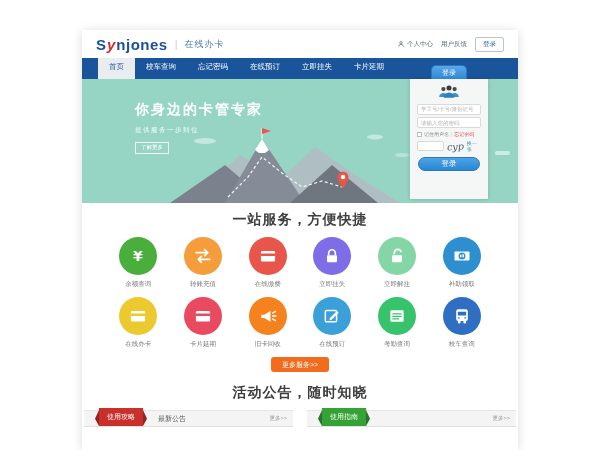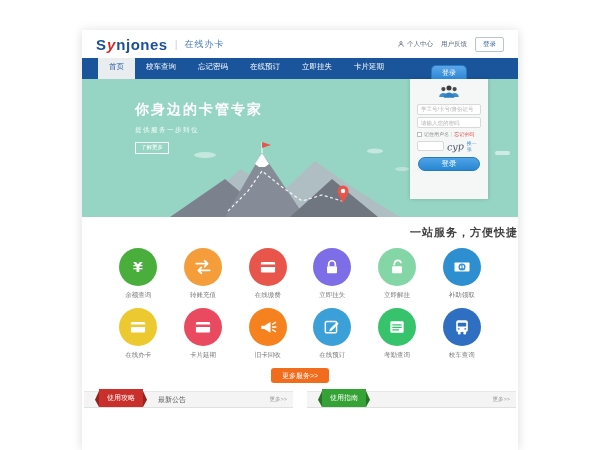--- a/index.html
+++ b/index.html
@@ -18,21 +18,21 @@
   .header-link { display:flex; align-items:center; gap:2px; cursor:pointer; }
   .person-icon svg { width:8px; height:8px; display:block; }
   .header-btn { border:1px solid #b9c5cd; border-radius:2px; padding:2px 7px; color:#1a559c; background:#fdfdfd; font-size:6.5px; cursor:pointer; }
 
   
   .navbar { height:21px; background:#1a559c; display:flex; align-items:stretch; padding-left:16px; position:relative; z-index:2; }
   .nav-item { color:#fff; font-size:7.5px; line-height:17px; padding:0 11px; cursor:pointer; white-space:nowrap; }
   .nav-item.active { background:#e9edf0; color:#1a559c; }
 
   
-  .hero { height:138px; background:#96d5c4; position:relative; overflow:visible; }
+  .hero { height:124px; background:#96d5c4; position:relative; overflow:visible; }
   .hero-text { position:absolute; left:53px; top:22px; color:#fff; z-index:2; }
   .hero-title { font-size:14px; font-weight:bold; letter-spacing:2px; }
   .hero-sub { font-size:6.5px; margin-top:7px; letter-spacing:1.5px; opacity:.95; }
   .hero-cta { display:inline-block; margin-top:6px; border:1px solid rgba(255,255,255,.9); font-size:5.5px; padding:1.5px 5px; color:#fff; cursor:pointer; }
   .mountains { position:absolute; left:88px; bottom:0; width:250px; height:78px; }
   .cloud-right { position:absolute; right:8px; top:72px; width:15px; height:4px; background:#fff; opacity:.55; border-radius:2px; }
 
   
   .login-panel { position:absolute; top:0; right:30px; width:78px; height:120px;
     background:rgba(248,248,248,.97); box-shadow:0 0 4px rgba(0,0,0,.18); z-index:5;
@@ -50,21 +50,21 @@
   .forgot { color:#e05252; cursor:pointer; }
   .rem-div { color:#ccc; }
   .captcha-row { width:100%; display:flex; align-items:center; gap:3px; margin-top:3px; }
   .captcha-input { width:27px; height:10px; border:1px solid #d9d9d9; border-radius:2px; background:#fff; font-size:5.5px; padding:0 2px; font-family:inherit; }
   .captcha-img { font-family:"DejaVu Serif",serif; font-style:italic; font-size:9.5px; color:#4a5568; transform:rotate(-4deg); cursor:pointer; }
   .captcha-refresh { font-size:5px; color:#3a8ecd; cursor:pointer; }
   .login-submit { width:62px; height:14px; border-radius:8px; background:linear-gradient(#4fa3e6,#2787d2);
     border:1px solid #2679c0; color:#fff; font-size:7.5px; margin-top:5px; cursor:pointer; font-family:inherit; }
 
   
-  .section-title { text-align:right; font-size:11px; color:#3f3f3f; font-weight:bold; padding-top:8px; letter-spacing:1px; }
+  .section-title { text-align:center; font-size:14px; color:#3f3f3f; font-weight:bold; padding-top:8px; letter-spacing:1px; }
   .services-grid { display:grid; grid-template-columns:repeat(6,1fr); row-gap:8px; padding:8px 24px 0; }
   .service { display:flex; flex-direction:column; align-items:center; cursor:pointer; }
   .service-circle { width:38px; height:38px; border-radius:50%; display:flex; align-items:center; justify-content:center; }
   .service-circle svg { width:20px; height:20px; display:block; }
   .service-label { margin-top:5px; font-size:6.5px; color:#7a7a7a; }
   .more-btn { display:block; margin:8px auto 0; width:58px; height:15px; border:none; border-radius:3px;
     color:#fff; font-size:7px; text-align:center; line-height:15px; cursor:pointer; font-family:inherit; }
 
   
   .ann-title { padding-top:12px; }
@@ -289,20 +289,21 @@
             <rect x="14.8" y="13.5" width="2.2" height="1.6" rx="0.6" fill="currentColor"></rect>
             <circle cx="8.7" cy="19.2" r="1.8" fill="#fff"></circle>
             <circle cx="15.3" cy="19.2" r="1.8" fill="#fff"></circle>
           </svg>
         </div>
         <div class="service-label">校车查询</div>
       </div>
     </div>
   <button class="more-btn" id="more-btn" style="background: rgb(242, 108, 29);">更多服务&gt;&gt;</button>
 
+  <div class="section-title ann-title">活动公告，随时知晓</div>
   <div class="panels" id="panels">
       <div class="panel">
         <div class="panel-header">
           <span class="ribbon" style="background: rgb(201, 48, 44);">使用攻略</span>
           <span class="secondary-tab">最新公告</span>
           <span class="more-link">更多&gt;&gt;</span>
         </div>
         <div class="panel-body"></div>
       </div>
       <div class="panel">

